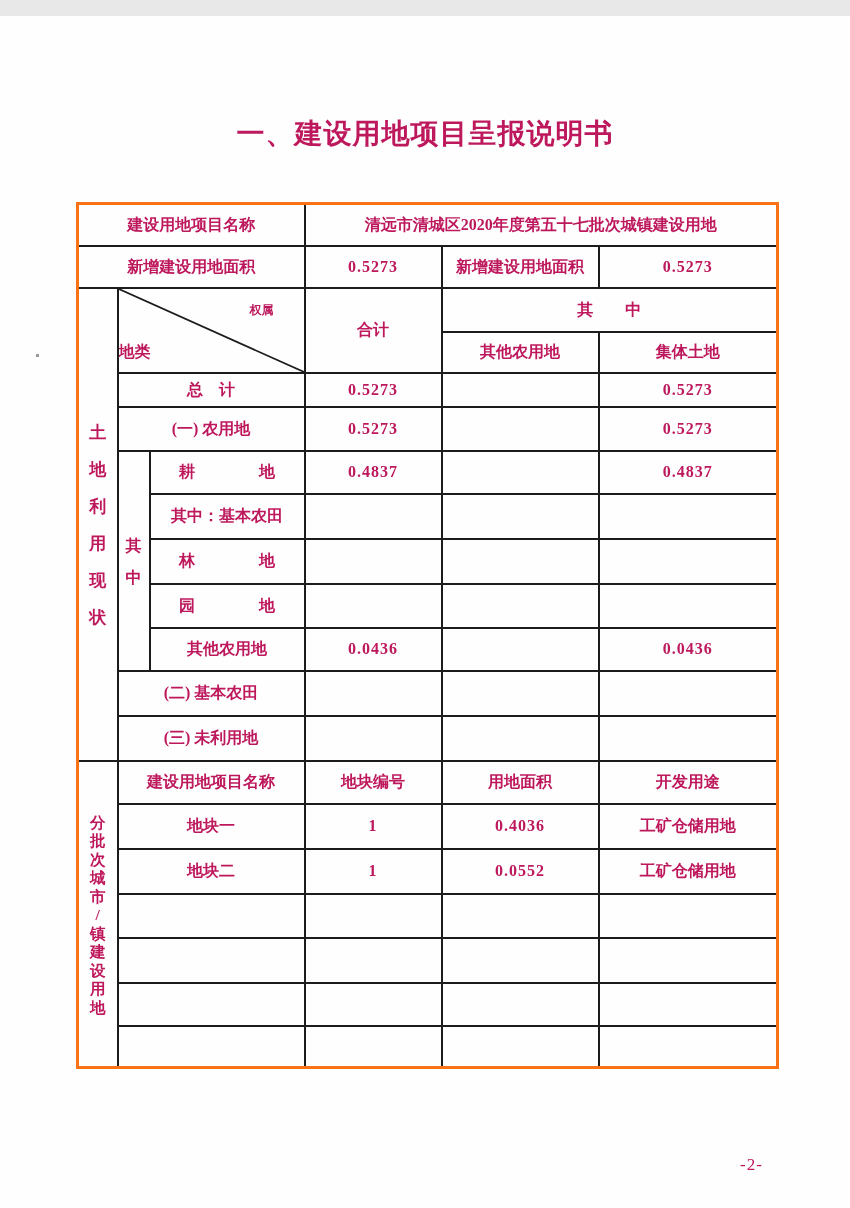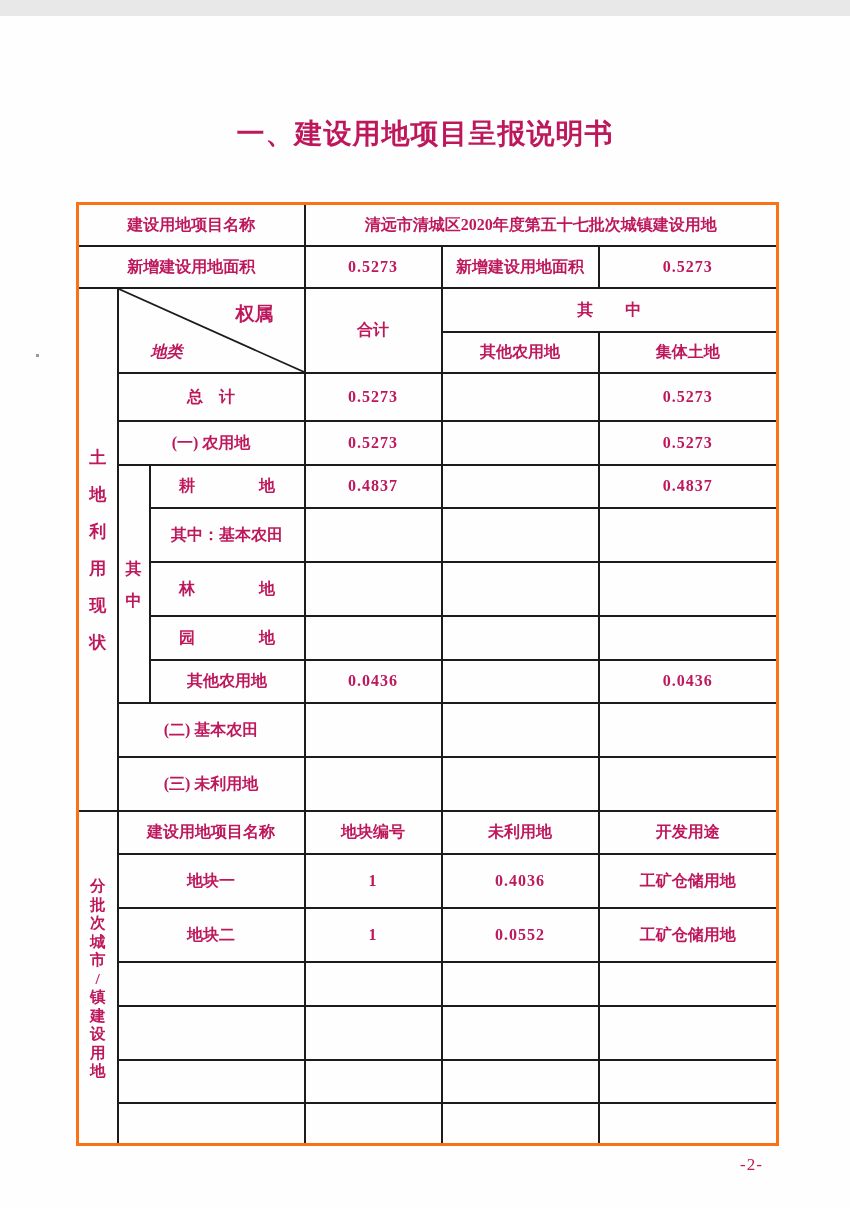--- a/index.html
+++ b/index.html
@@ -39,33 +39,33 @@
   td.vlabel{padding:0;}
   .vtext{
     display:inline-flex;flex-direction:column;align-items:center;
     line-height:1;font-weight:700;
   }
   .vtext-sec1{font-size:17px;gap:20px;}
   .vtext-qz{font-size:16px;gap:16px;}
   .vtext-sec2{font-size:15.5px;gap:3px;}
   td.diag{position:relative;}
   td.diag svg{position:absolute;left:0;top:0;width:100%;height:100%;display:block;}
-  .diag-tr{position:absolute;top:14px;right:30px;font-size:19px;font-weight:700;}
-  .diag-bl{position:absolute;bottom:10px;left:32px;font-size:16px;font-weight:700;font-style:italic;}
+  .diag-tr{position:absolute;top:14px;right:30px;font-size:12px;font-weight:700;}
+  .diag-bl{position:absolute;bottom:10px;left:0;font-size:16px;font-weight:700;}
   .page-number{
     position:absolute;top:1139px;left:740px;
     font-size:17px;letter-spacing:1px;font-weight:400;
   }
   .artifact-dot{
     position:absolute;left:36px;top:338px;width:3px;height:3px;
     background:#9a9a9a;
   }
   
   tr.h41{height:41px;} tr.h42{height:42px;} tr.h43{height:43px;}
-  tr.h44{height:44px;} tr.h45{height:54px;} tr.h46{height:48px;}
+  tr.h44{height:44px;} tr.h45{height:45px;} tr.h46{height:34px;}
 </style>
 </head>
 <body>
 
 <div class="page">
 
   <div class="artifact-dot"></div>
 
   <h1 class="title">一、建设用地项目呈报说明书</h1>
 
@@ -199,21 +199,21 @@
               <span>/</span>
               <span>镇</span>
               <span>建</span>
               <span>设</span>
               <span>用</span>
               <span>地</span>
             </span>
         </td>
         <td colspan="2">建设用地项目名称</td>
         <td>地块编号</td>
-        <td>未利用地</td>
+        <td>用地面积</td>
         <td>开发用途</td>
       </tr>
 
       <tr class="h45">
         <td colspan="2">地块一</td>
         <td class="num">1</td>
         <td class="num">0.4036</td>
         <td>工矿仓储用地</td>
       </tr>
 

